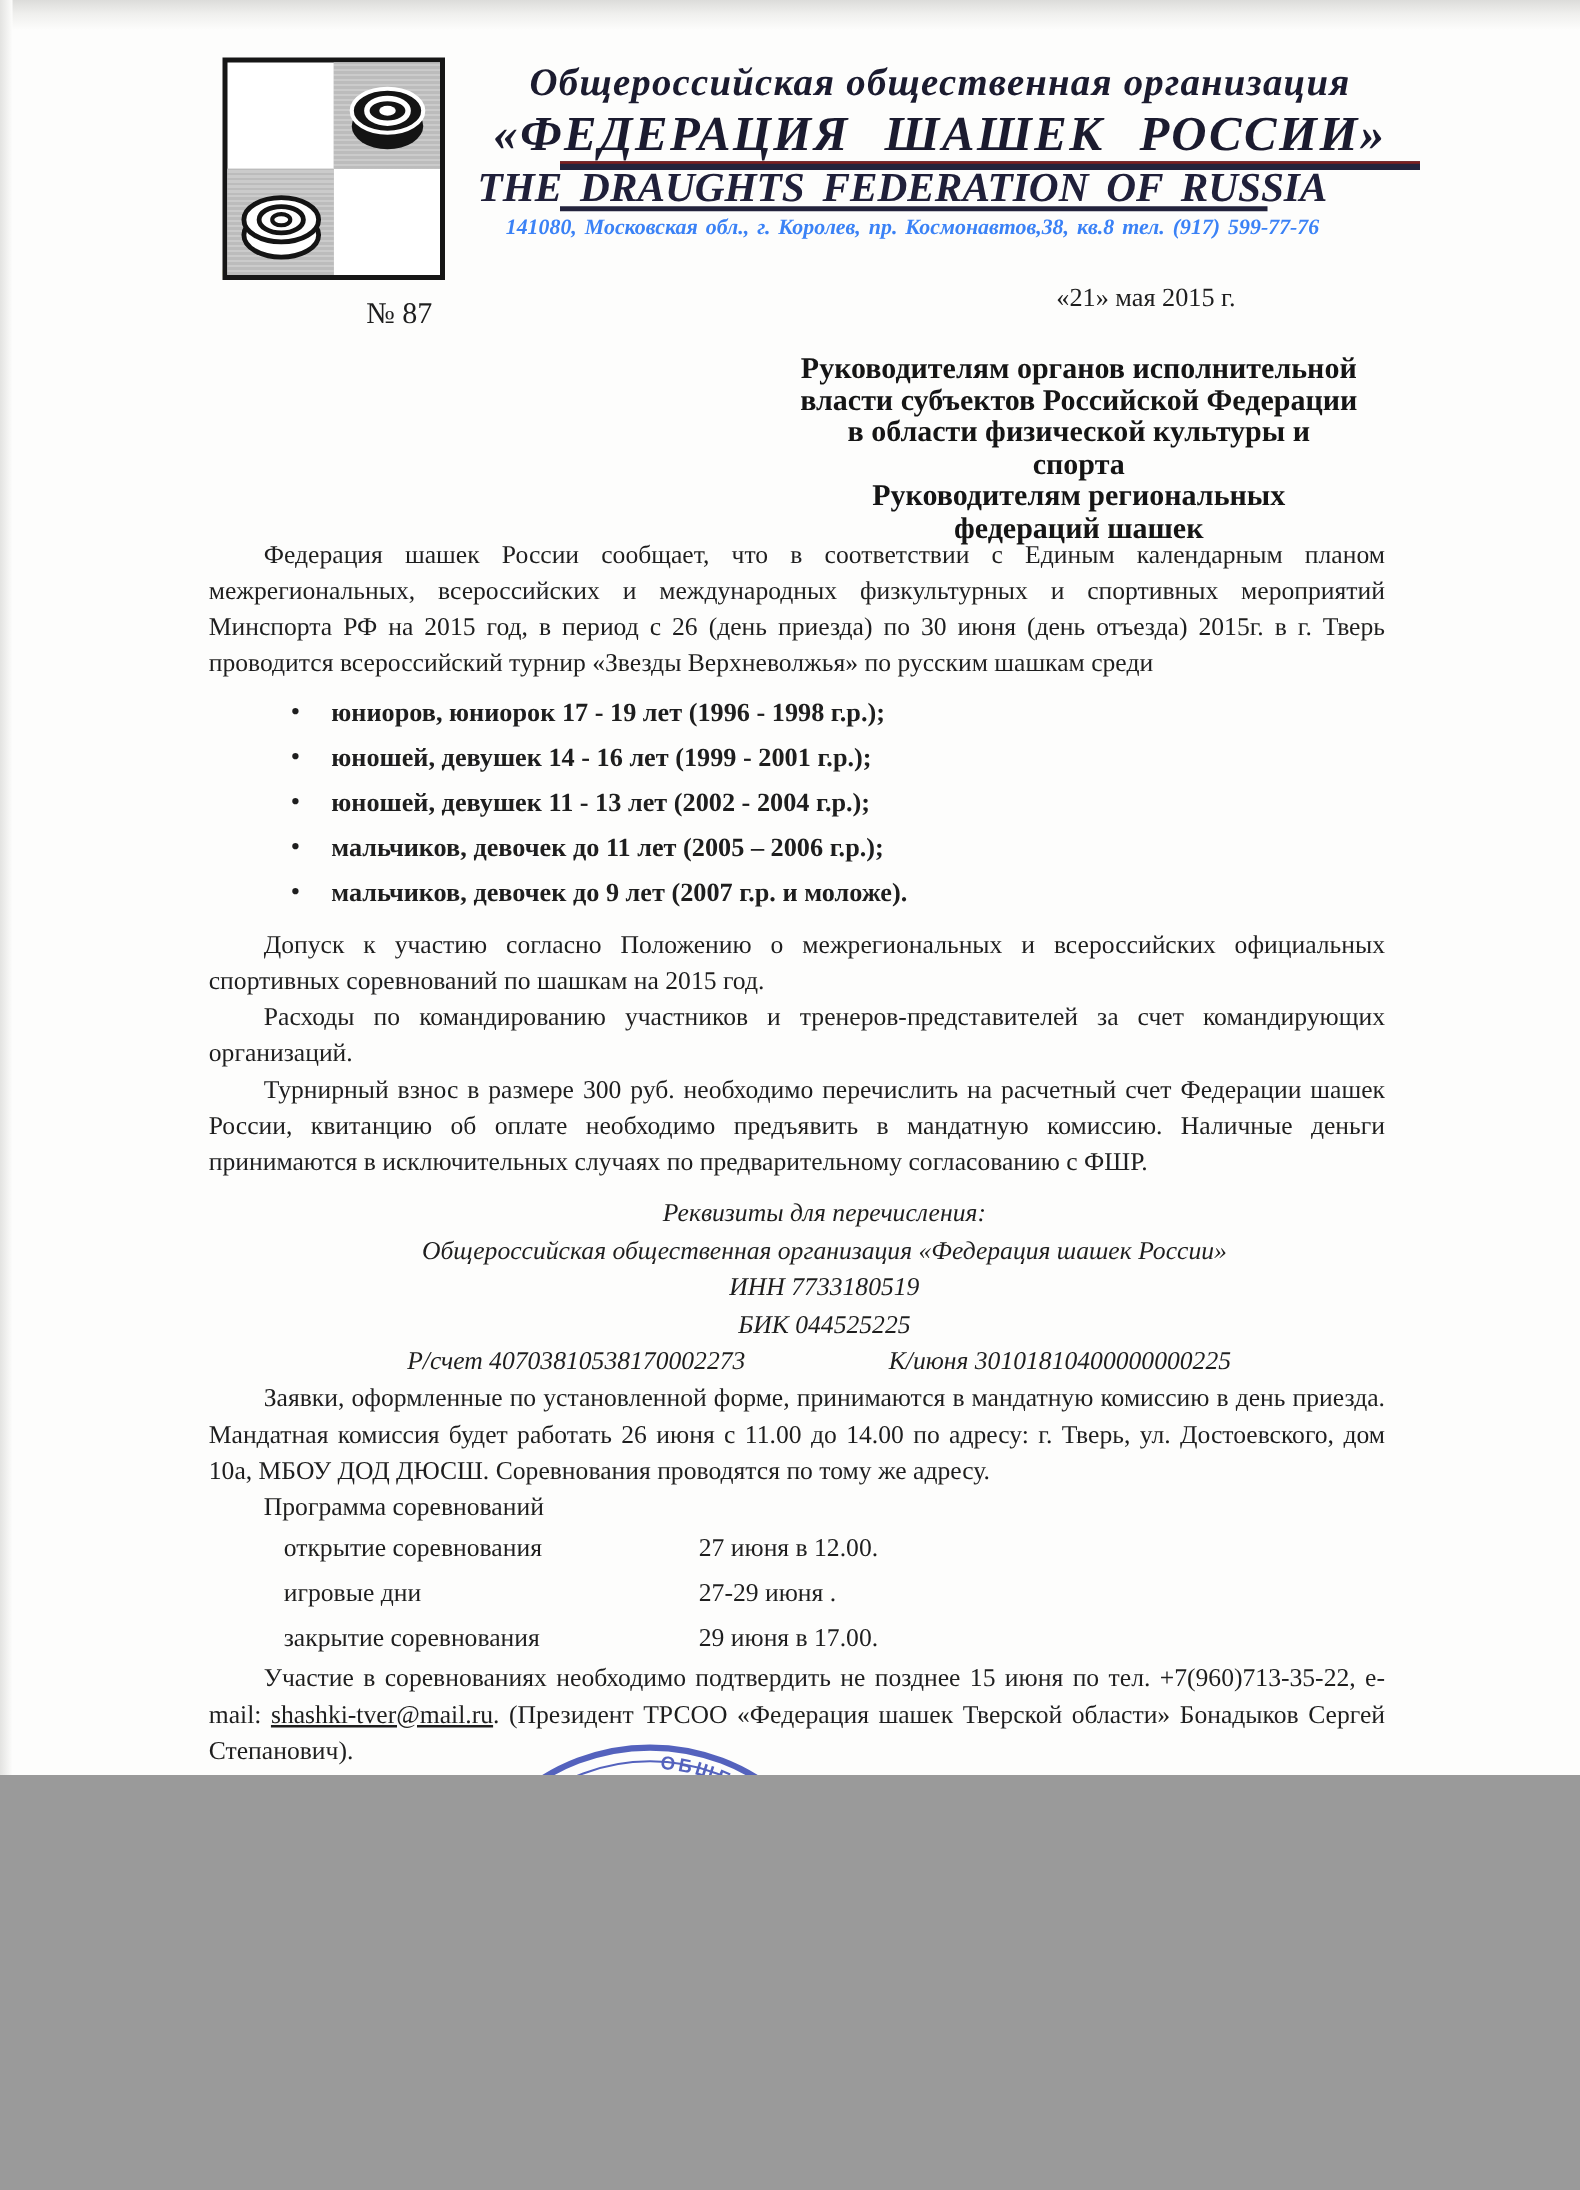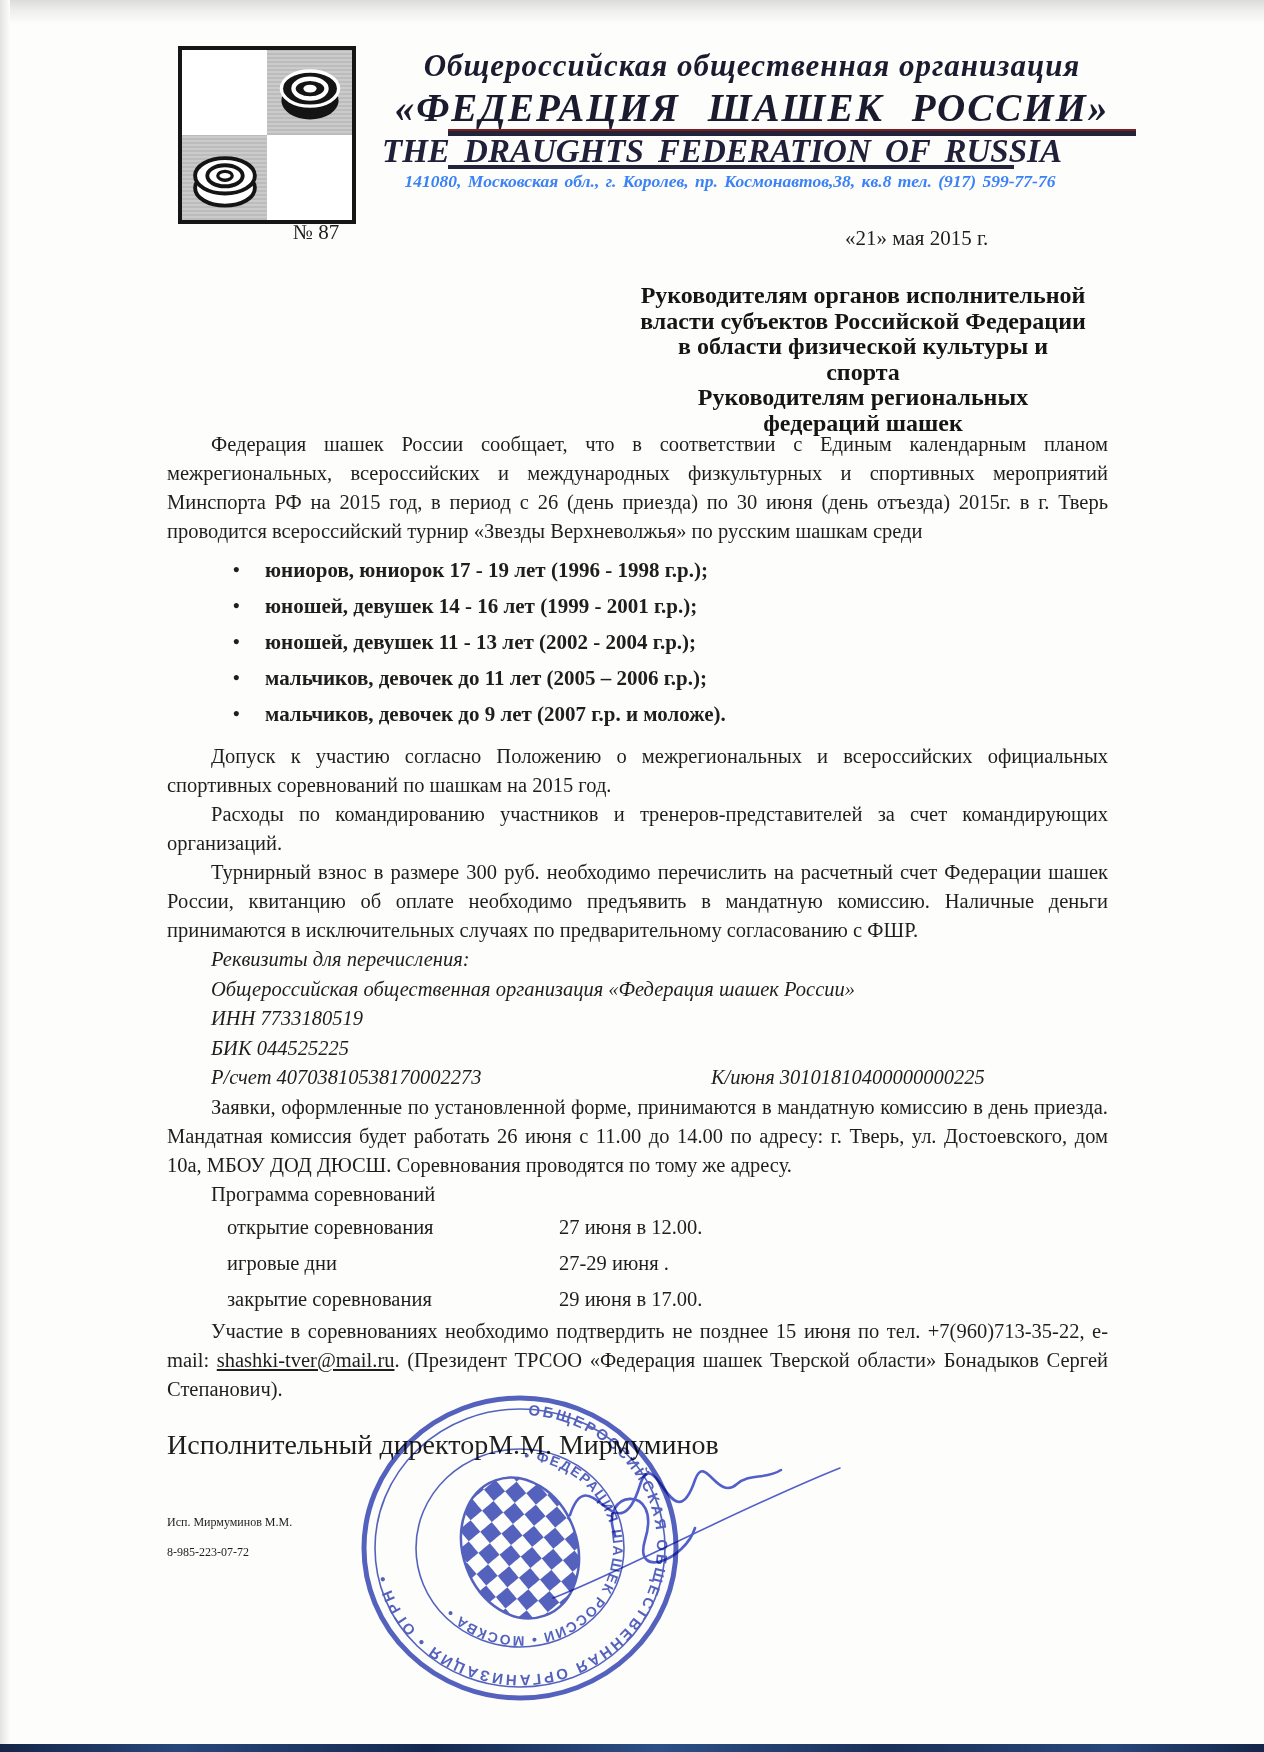--- a/index.html
+++ b/index.html
@@ -1,16 +1,16 @@
 <!DOCTYPE html>
 <html><head>
 <meta charset="utf-8">
 <style>
   html,body{margin:0;padding:0;background:#9a9a9a;}
-  .page{position:relative;width:1264px;height:1752px;margin:0 auto;background:#fdfdfc;
+  .page{position:relative;width:1264px;height:1420px;margin:0 auto;background:#fdfdfc;
         font-family:"Liberation Serif","DejaVu Serif",serif;color:#1e1e1e;overflow:hidden;}
   
   .scan-top{position:absolute;left:0;top:0;width:100%;height:24px;
             background:linear-gradient(180deg,#dcdcda 0%,#efefed 45%,#fdfdfc 100%);}
   .scan-left{position:absolute;left:0;top:0;width:10px;height:100%;
              background:linear-gradient(90deg,#e3e3e1,#fdfdfc);}
   .scan-bottom{position:absolute;left:0;top:1744px;width:100%;height:8px;
         background:linear-gradient(90deg,#142648 0%,#27477a 14%,#15294f 34%,#2b5086 52%,#1a3159 70%,#27477a 88%,#142648 100%);}
   .hl-streak{position:absolute;left:178px;top:212px;width:114px;height:11px;background:#edf465;
              opacity:.8;transform:rotate(-1deg);border-radius:4px;}
@@ -23,33 +23,33 @@
   .logo svg{position:absolute;left:50%;top:50%;transform:translate(-50%,-50%);}
   
   .h-line{position:absolute;text-align:center;font-style:italic;font-weight:bold;color:#1b1b2f;white-space:nowrap;}
   .h1{left:362px;top:48px;width:780px;font-size:31px;letter-spacing:1px;}
   .h2{left:362px;top:85px;width:780px;font-size:39px;letter-spacing:2px;word-spacing:16px;}
   .h3{left:382px;top:133px;width:640px;font-size:33px;word-spacing:6px;color:#20203a;}
   .h4{left:400px;top:171px;width:660px;font-size:17.5px;word-spacing:2px;color:#3b82f6;}
   .rule1{position:absolute;left:448px;top:129px;width:688px;height:5px;background:#23233c;border-top:2px solid #7e1f1f;}
   .rule2{position:absolute;left:448px;top:165px;width:566px;height:4px;background:#23233c;}
   
-  .ref-no{position:absolute;left:293px;top:220px;font-size:21px;}
+  .ref-no{position:absolute;left:293px;top:238px;font-size:24px;}
   .ref-date{position:absolute;left:845px;top:226px;font-size:21px;}
   
   .addressee{position:absolute;left:640px;top:283px;width:446px;text-align:center;
              font-weight:bold;font-size:24px;line-height:25.6px;color:#151515;}
   
   .body{position:absolute;left:167px;top:430px;width:941px;font-size:20.5px;line-height:29px;text-align:justify;}
   .body p{margin:0;text-indent:44px;}
   b{font-weight:normal;}
   .bullets{margin:6px 0 10px 0;}
   .bullet-row{display:flex;line-height:36px;font-weight:bold;font-size:21px;padding-left:66px;}
   .bullet{width:32px;font-size:19px;}
-  .req{font-style:italic;margin-left:44px;line-height:29.5px;text-align:left;margin-top:0;}
+  .req{font-style:italic;margin-left:44px;line-height:29.5px;text-align:center;margin-top:12px;}
   .rs-line{display:flex;}
   .rs{width:500px;}
   .prog-title{margin-left:44px;}
   .sched{margin-left:60px;line-height:36px;}
   .sched .lbl{display:inline-block;width:332px;}
   .email{text-decoration:underline;}
   .sig-row{display:flex;justify-content:flex-start;margin-top:26px;font-size:28px;}
   .exec{margin-top:48px;font-size:12px;line-height:30px;text-align:left;}
   
   .stamp{position:absolute;left:350px;top:1390px;width:340px;height:320px;opacity:.88;mix-blend-mode:multiply;}

